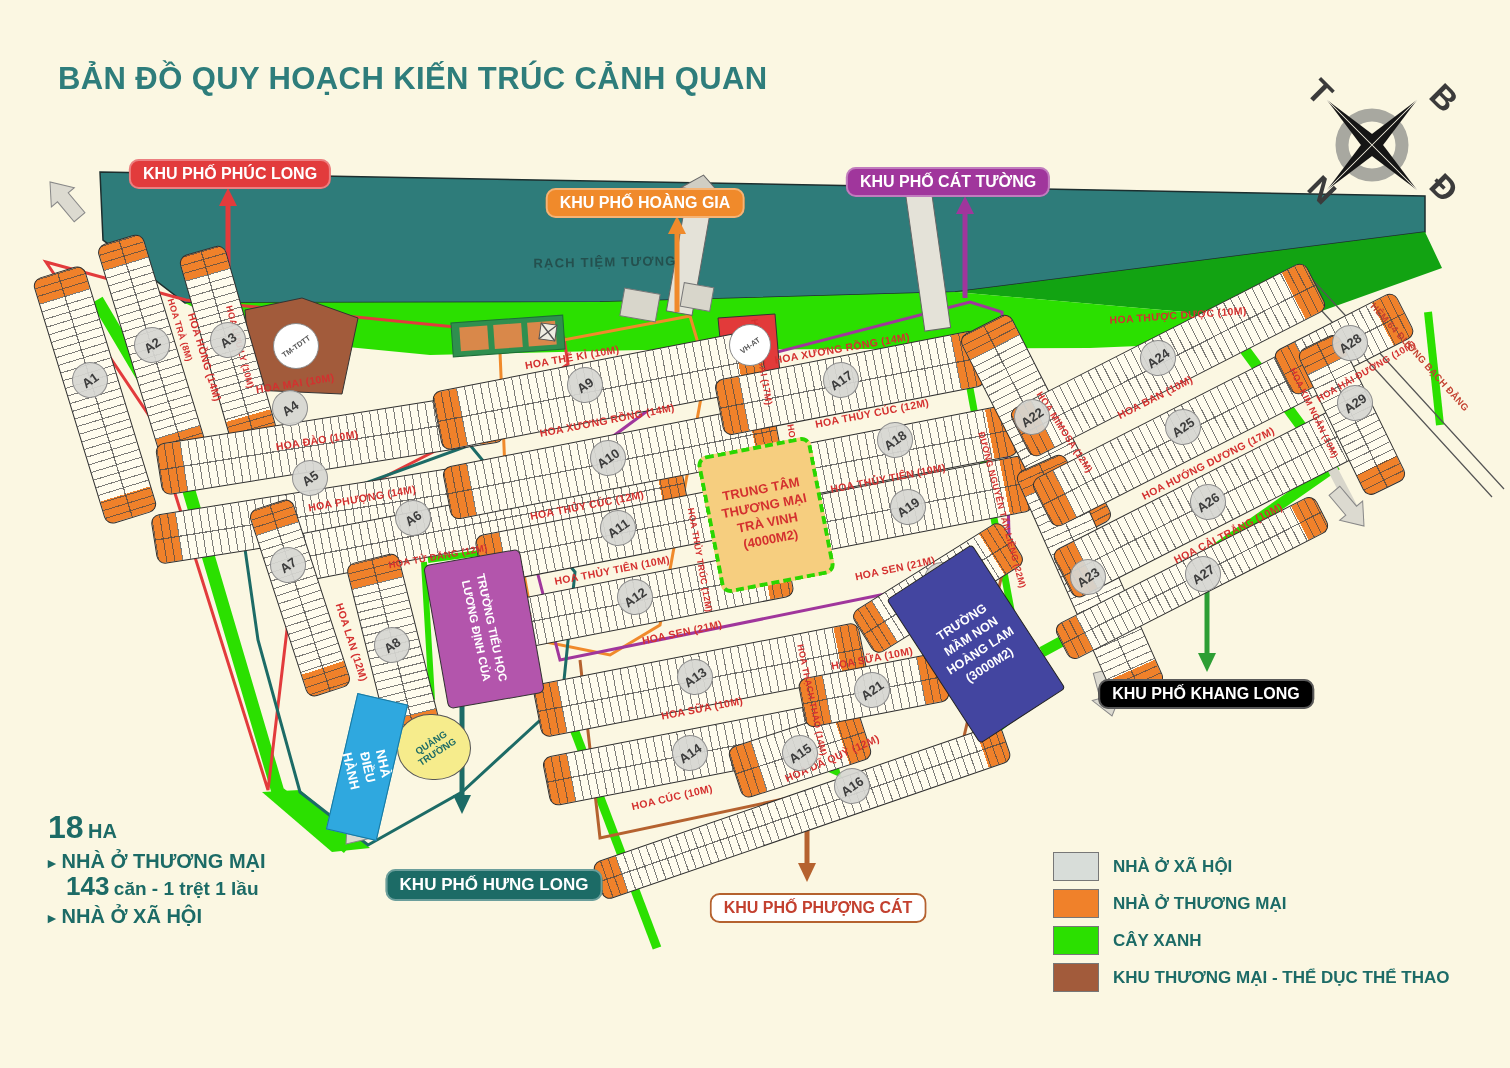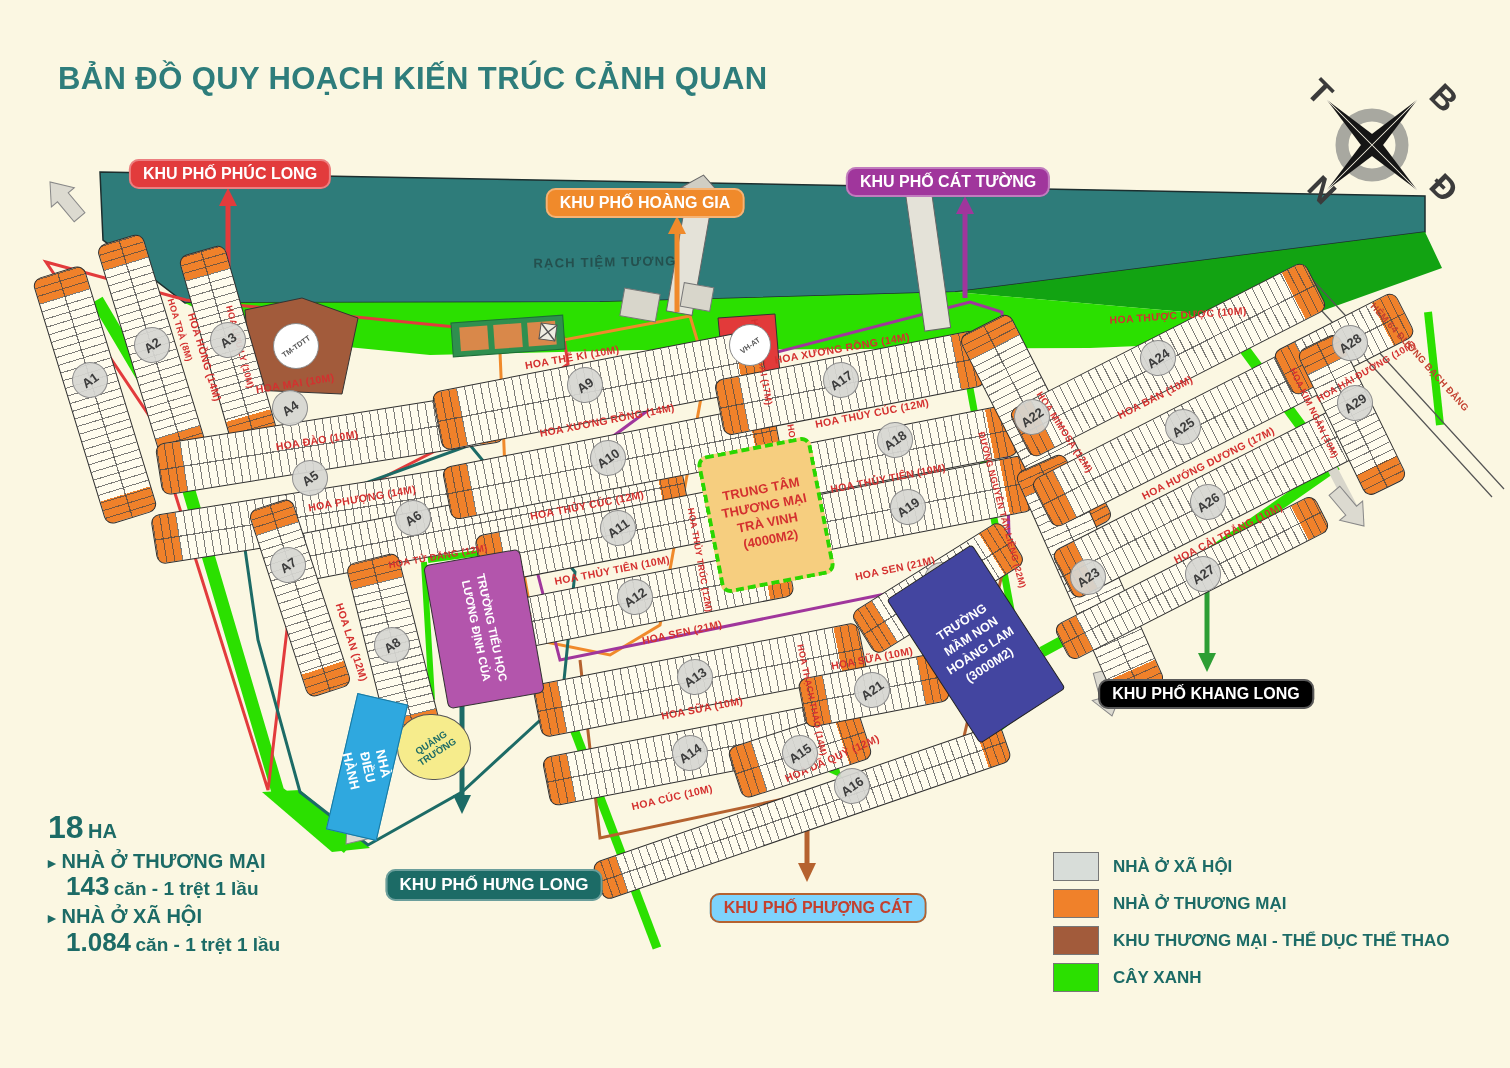--- a/index.html
+++ b/index.html
@@ -300,53 +300,49 @@
   <div class="acir" style="left:1355px;top:403px;">A29</div>
 </div>
 
 <h1 class="page-title">BẢN ĐỒ QUY HOẠCH KIẾN TRÚC CẢNH QUAN</h1>
 
 <div class="badge abs" style="left: 230px; top: 174px; background-color: rgb(226, 59, 60); color: rgb(255, 255, 255);">KHU PHỐ PHÚC LONG</div>
 <div class="badge abs" style="left: 645px; top: 203px; background-color: rgb(240, 138, 43); color: rgb(255, 255, 255);">KHU PHỐ HOÀNG GIA</div>
 <div class="badge abs" style="left: 948px; top: 182px; background-color: rgb(160, 54, 156); color: rgb(255, 255, 255);">KHU PHỐ CÁT TƯỜNG</div>
 <div class="badge abs" style="left: 1206px; top: 694px; background-color: #000000; color: rgb(255, 255, 255);">KHU PHỐ KHANG LONG</div>
 <div class="badge abs" style="left: 494px; top: 841px; font-size: 17px; background-color: rgb(28, 107, 102); color: rgb(255, 255, 255); margin-top: 44px;">KHU PHỐ HƯNG LONG</div>
-<div class="badge abs" style="left: 818px; top: 908px; box-shadow: rgb(181, 98, 47) 0px 0px 0px 2px inset; background-color: #7dd3fc; color: rgb(195, 64, 47);">KHU PHỐ PHƯỢNG CÁT</div>
+<div class="badge abs" style="left: 818px; top: 908px; box-shadow: rgb(181, 98, 47) 0px 0px 0px 2px inset; background-color: #ffffff; color: rgb(195, 64, 47);">KHU PHỐ PHƯỢNG CÁT</div>
 
 <div class="stats">
   <div>
     <span class="bignum">18</span>
     <span class="unit">HA</span>
   </div>
   <div class="itemlabel">
     <span class="bullet">▸</span><span>NHÀ Ở THƯƠNG MẠI</span>
   </div>
   <div>
     <span class="val">143</span>
     <span class="detail">căn - 1 trệt 1 lầu</span>
   </div>
   <div class="itemlabel">
     <span class="bullet">▸</span><span>NHÀ Ở XÃ HỘI</span>
   </div>
-  <div>
-    <span class="val">1.084</span>
-    <span class="detail">căn - 1 trệt 1 lầu</span>
-  </div>
 </div>
 
 <div class="legend">
   <div class="row">
     <div class="sw" style="background-color: rgb(216, 221, 217);"></div>
     <div class="lab">NHÀ Ở XÃ HỘI</div>
   </div>
   <div class="row">
     <div class="sw" style="background-color: rgb(240, 129, 42);"></div>
     <div class="lab">NHÀ Ở THƯƠNG MẠI</div>
   </div>
   <div class="row">
+    <div class="sw" style="background-color: rgb(43, 224, 0);"></div>
+    <div class="lab">CÂY XANH</div>
+  </div>
+  <div class="row">
     <div class="sw" style="background-color: rgb(162, 91, 59);"></div>
     <div class="lab">KHU THƯƠNG MẠI - THỂ DỤC THỂ THAO</div>
   </div>
-  <div class="row">
-    <div class="sw" style="background-color: rgb(43, 224, 0);"></div>
-    <div class="lab">CÂY XANH</div>
-  </div>
 </div>
 
 </body></html>

